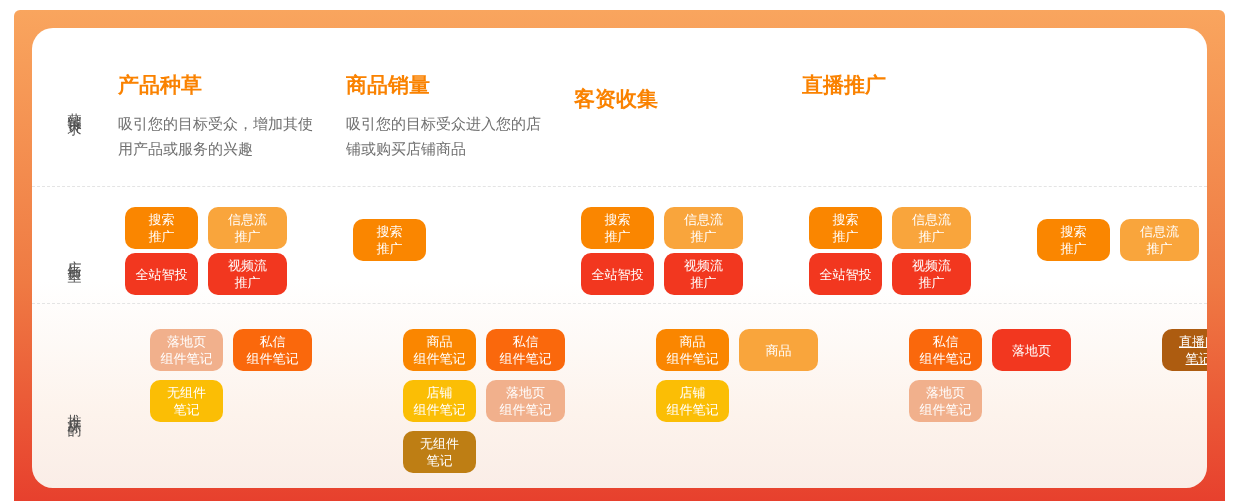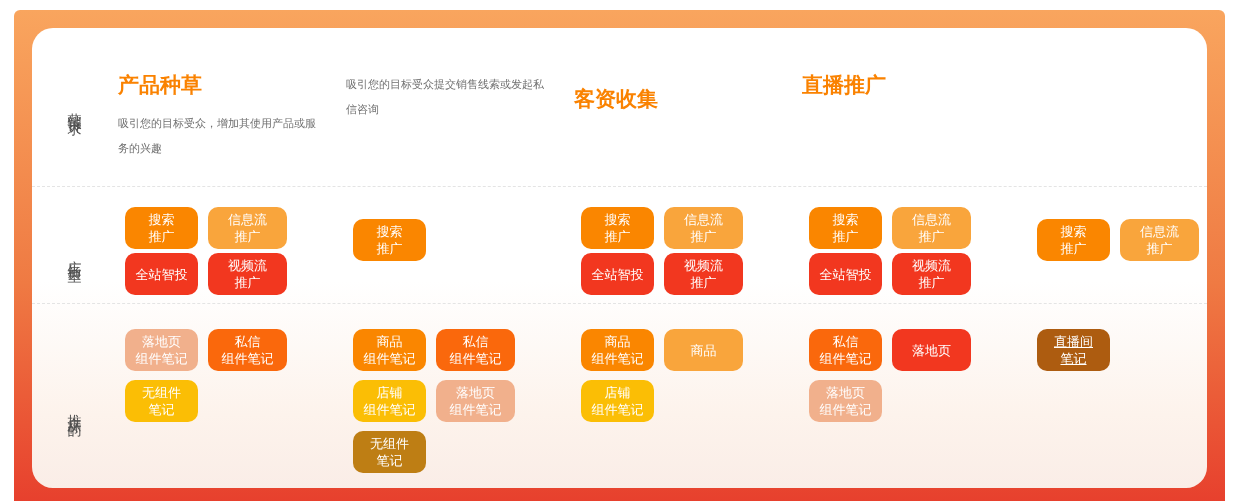--- a/index.html
+++ b/index.html
@@ -22,38 +22,38 @@
     width:100%;height:100%;
     border-radius:21px;
     background:linear-gradient(180deg,#ffffff 0%,#ffffff 55%,#FDF3EC 84%,#FAEDE7 100%);
     overflow:hidden;
     display:flex;flex-direction:column;
     box-sizing:border-box;
   }
   .row{display:flex;box-sizing:border-box;}
   .row-appeal{height:158px;}
   .row-adtypes{height:117px;border-top:1px dashed #E4E4E4;padding-top:20px;}
-  .row-targets{flex:1;border-top:1px dashed #E4E4E4;padding-top:25px;}
+  .row-targets{flex:1;border-top:1px dashed #E4E4E4;padding-top:25px;gap:25px;}
   .rail{
     flex:0 0 86px;width:86px;
     display:flex;align-items:center;justify-content:center;
   }
   .vtext{
     writing-mode:vertical-rl;
     color:#4F4F4F;font-size:14px;letter-spacing:3px;line-height:20px;
   }
   .col{flex:0 0 228px;width:228px;box-sizing:border-box;}
   .row-appeal .col{padding-top:44px;}
   .col-title{
     margin:0 0 13px 0;
     font-size:21px;font-weight:700;line-height:26px;
   }
   .col-desc{
     margin:0;max-width:200px;
-    font-size:11px;line-height:25px;color:#6F6F6F;
+    font-size:15px;line-height:25px;color:#6F6F6F;
   }
   .taggrid{
     display:grid;
     grid-template-columns:73px 79px;
     column-gap:10px;
     margin-left:7px;
   }
   .row-adtypes .taggrid{row-gap:4px;}
   .row-targets .taggrid{row-gap:9px;}
   .taggrid.shift-down{margin-top:12px;}
@@ -80,21 +80,22 @@
 
       <section class="row row-appeal">
         <div class="rail">
           <span class="vtext">营销诉求</span>
         </div>
         <div class="col">
           <h2 class="col-title" style="color: rgb(250, 130, 0);">产品种草</h2>
           <p class="col-desc">吸引您的目标受众，增加其使用产品或服务的兴趣</p>
         </div>
         <div class="col">
-          <p class="col-desc">吸引您的目标受众提交销售线索或发起私信咨询</p>
+          <h2 class="col-title" style="color: rgb(250, 130, 0);">商品销量</h2>
+          <p class="col-desc">吸引您的目标受众进入您的店铺或购买店铺商品</p>
         </div>
         <div class="col">
           <h2 class="col-title" style="color: rgb(250, 130, 0); margin-top: 14px;">客资收集</h2>
         </div>
         <div class="col">
           <h2 class="col-title" style="color: rgb(250, 130, 0);">直播推广</h2>
         </div>
       </section>
 
       <section class="row row-adtypes">

